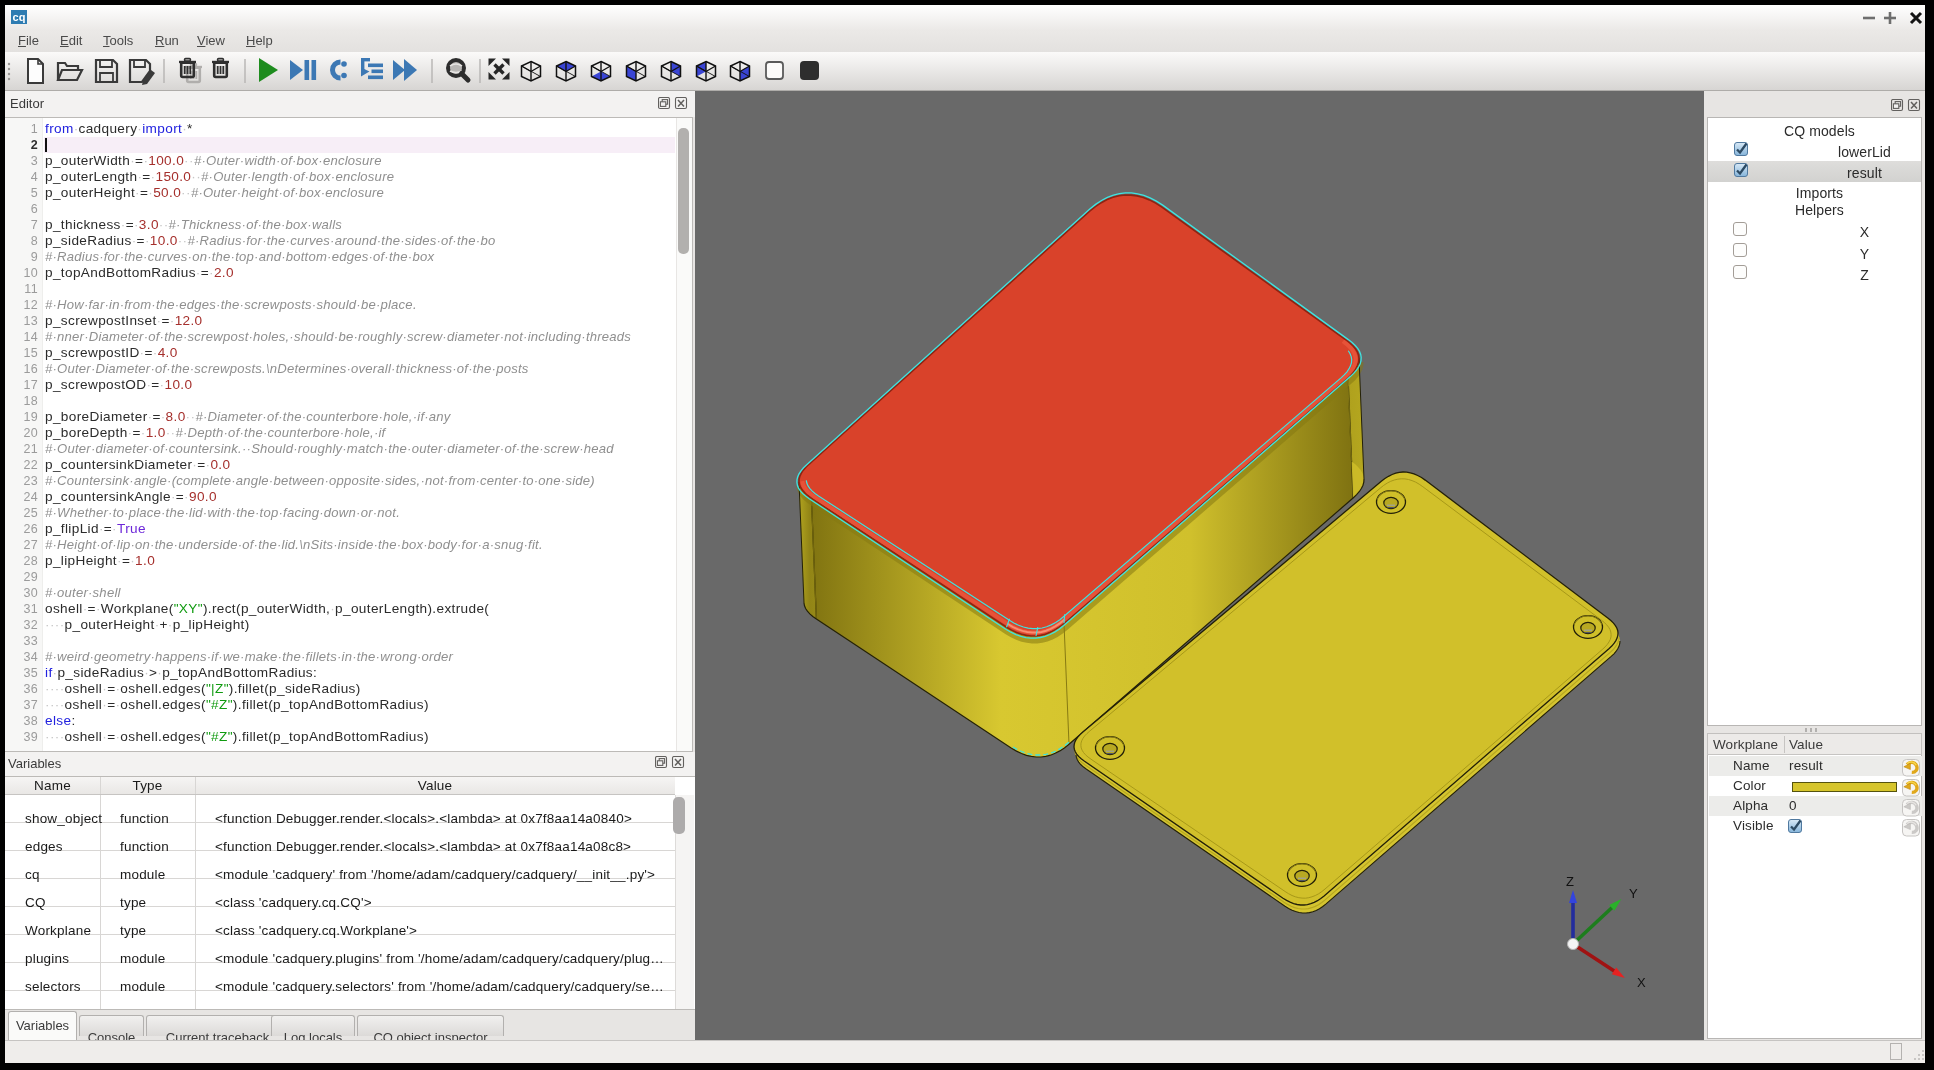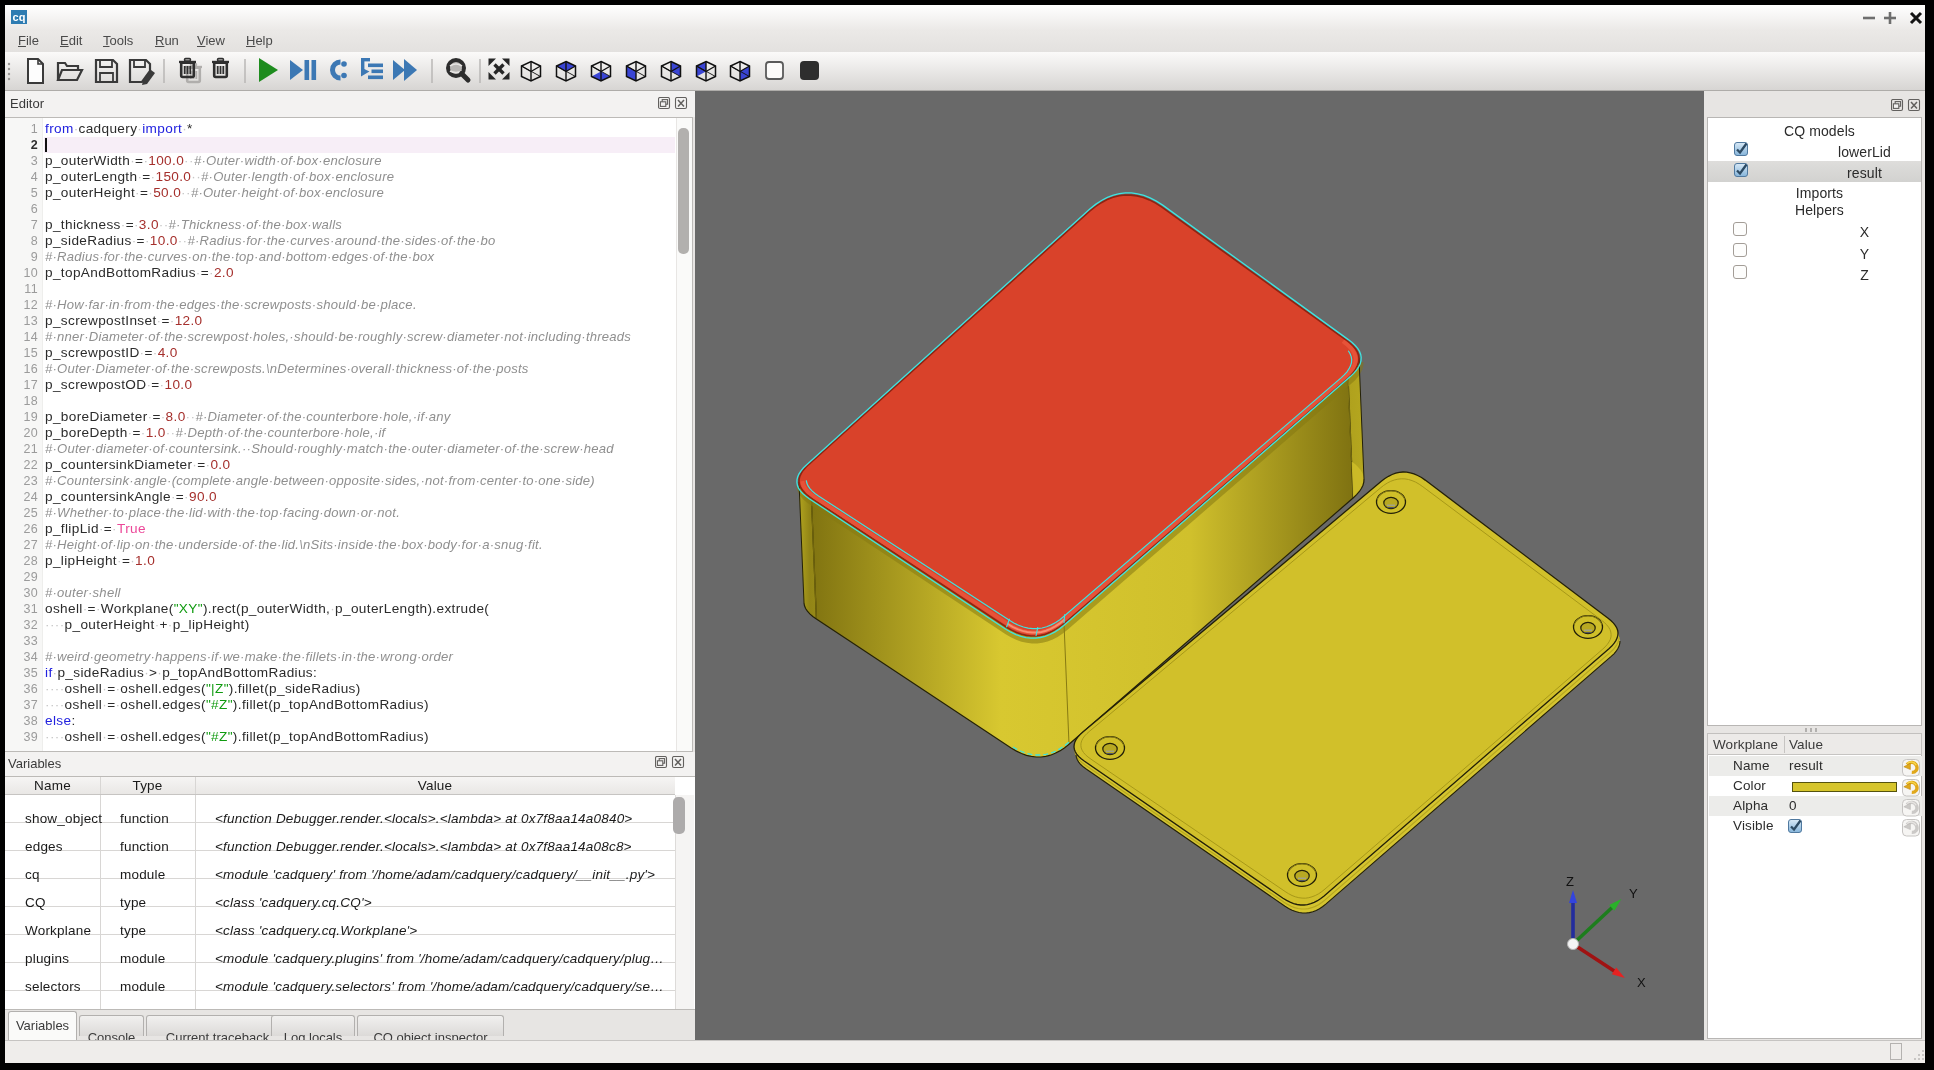--- a/index.html
+++ b/index.html
@@ -31,39 +31,39 @@
 .cl em { position:absolute; left:0; width:33px; text-align:right; font-style:normal;
   color:#9b9b9b; font-size:12.5px; }
 .cl em.cur { color:#2e2e2e; font-weight:bold; }
 .ct { position:absolute; left:40px; }
 .hl { position:absolute; left:39px; right:0; top:0; height:16px; background:#f7eef7; }
 .cursor { display:inline-block; width:2px; height:14px; background:#111; vertical-align:-3px; }
 .k { color:#2121df; font-weight:normal; }
 .n { color:#a52f2c; }
 .c { color:#8f8f8f; font-style:italic; font-size:13.1px; letter-spacing:0.22px; }
 .s { color:#109b10; }
-.t { color:#ec4899; }
+.t { color:#6d28d9; }
 #code i { color:#c6c6c6; font-style:normal; }
 #edscroll { position:absolute; left:671px; top:0; width:16px; height:633px; background:#fafaf9;
   border-left:1px solid #e8e6e4; }
 #edthumb { position:absolute; left:678px; top:128px; width:11px; height:126px; background:#b2b0ae;
   border-radius:5px; }
 
 #varhead { position:absolute; left:5px; top:752px; width:691px; height:24px; background:#f3f2f1;
   font-size:13px; color:#3a3a3a; }
 #vartable { position:absolute; left:5px; top:776px; width:691px; height:234px; background:#fff;
   border:1px solid #bcbab7; border-left:none; overflow:hidden; font-size:13.5px; color:#1a1a1a; letter-spacing:0.2px; }
 #varhdr { position:absolute; left:0; top:0; width:670px; height:18px;
   background:linear-gradient(#f6f5f4,#e9e7e5); border-bottom:1px solid #c6c4c2; }
 #varhdr span { position:absolute; top:1px; text-align:center; }
 .vr { position:absolute; left:0; width:670px; height:28px; border-bottom:1px solid #d8d6d4; }
 .vr span { position:absolute; top:16px; white-space:nowrap; overflow:hidden;margin-left:12px; }
 .v1 { left:8px; width:85px; }
 .v2 { left:103px; width:85px; }
-.v3 { left:198px; width:470px;font-style:italic; }
+.v3 { left:198px; width:470px; }
 .colline { position:absolute; top:0; bottom:0; width:1px; background:#d8d6d4; }
 #varscroll { position:absolute; left:670px; top:18px; width:19px; height:214px; background:#f5f4f3;
   border-left:1px solid #dddbd9; }
 #varthumb { position:absolute; left:673px; top:797px; width:12px; height:37px; background:#adabab;
   border-radius:5px; }
 
 .tab { position:absolute; font-size:13px; color:#3a3a3a; text-align:center;
   background:linear-gradient(#f1f0ef,#dcdad8); border:1px solid #b2b0ae; border-bottom:none;
   border-radius:3px 3px 0 0; height:21px; padding-top:14px; top:1015px; }
 .tab.active { background:#fafaf9; top:1011px; height:29px; padding-top:6px; z-index:5; }

